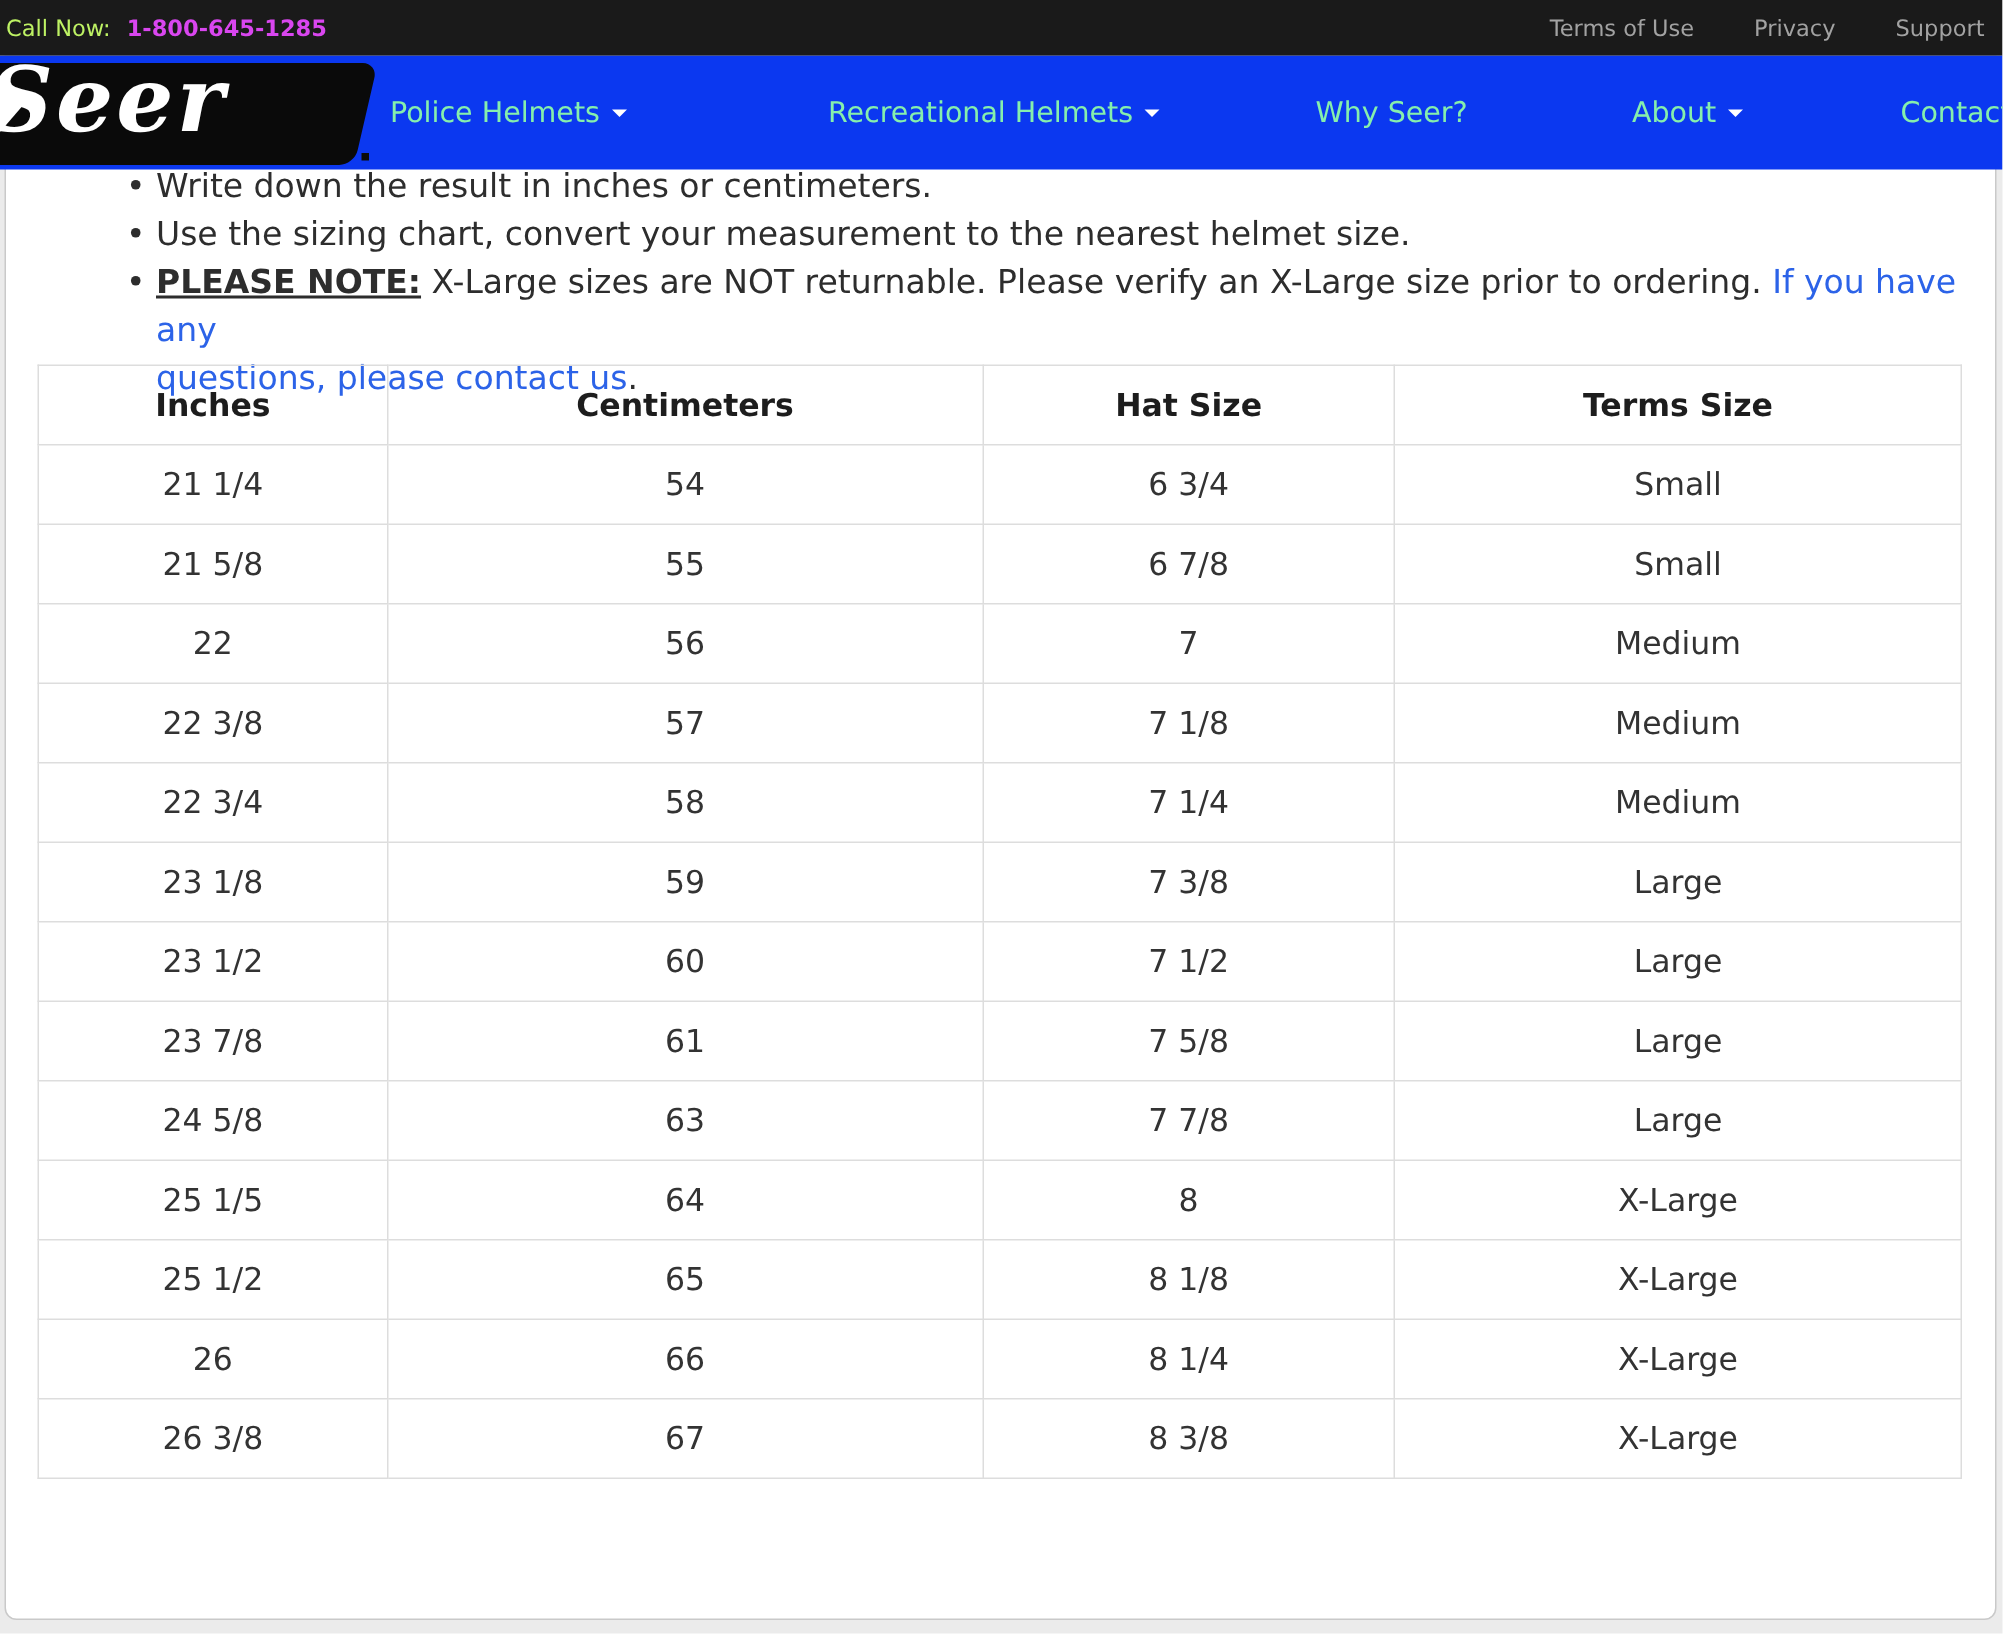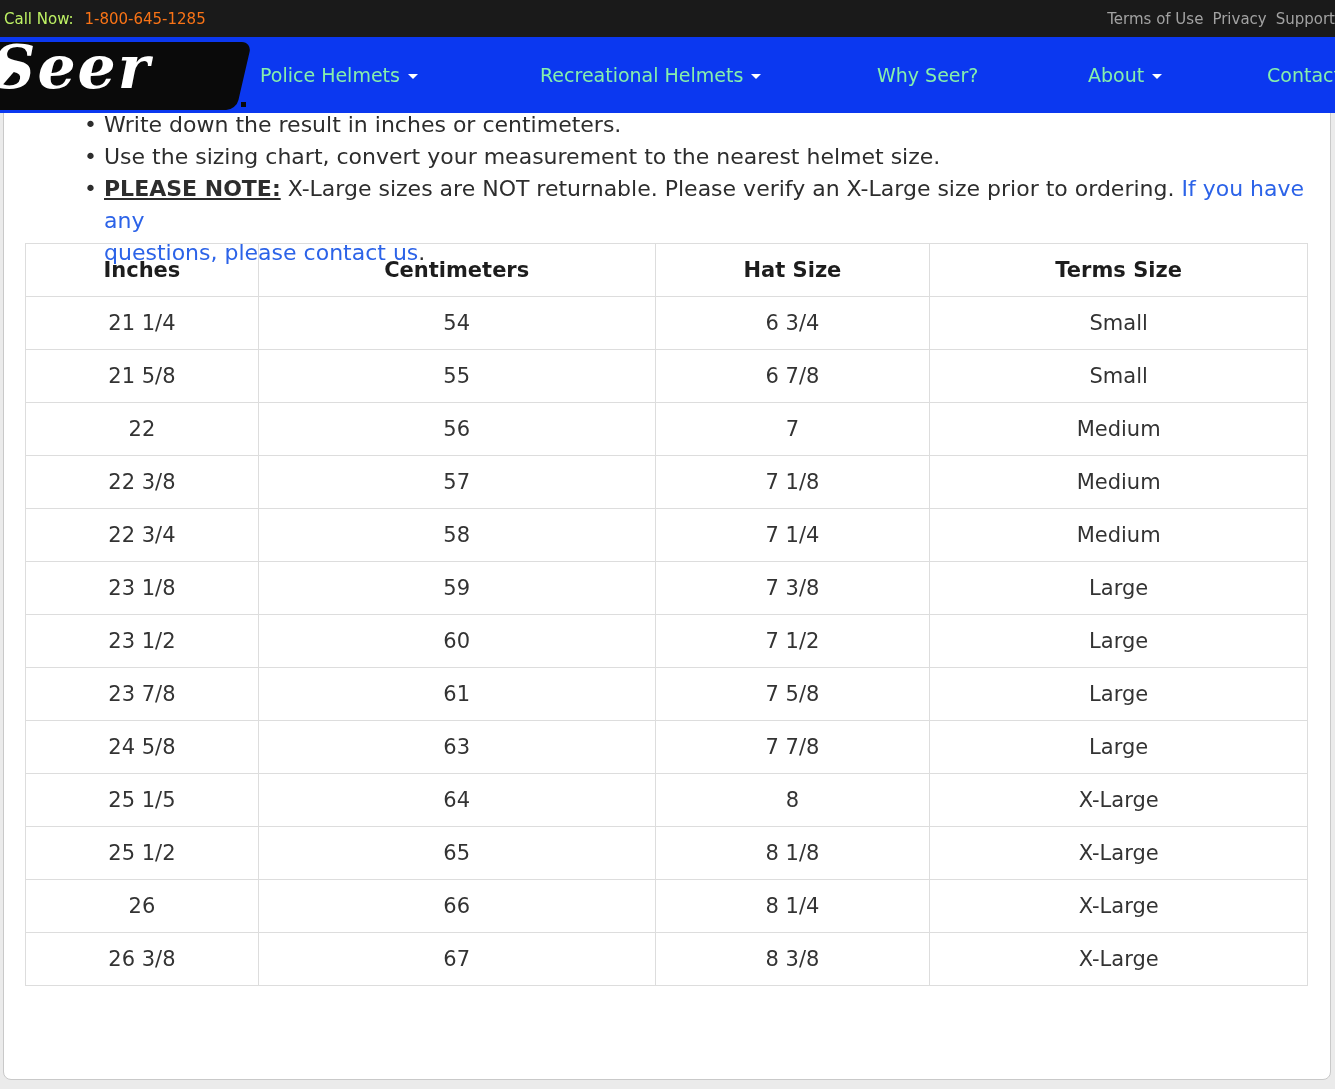--- a/index.html
+++ b/index.html
@@ -21,42 +21,42 @@
   
   .topbar{
     position:absolute;left:0;top:0;width:100%;height:37px;
     background:#1a1a1a;
     z-index:10;
     display:flex;align-items:center;justify-content:space-between;
     font-size:15px;
   }
   .topbar-left{padding-left:4px;white-space:nowrap;}
   .call-now-label{color:#bef264;}
-  .phone-number{color:#f97316;font-weight:normal;margin-left:6px;}
-  .topbar-links{display:flex;gap:9px;padding-right:0;}
+  .phone-number{color:#d946ef;font-weight:bold;margin-left:6px;}
+  .topbar-links{display:flex;gap:40px;padding-right:12px;}
   .topbar-link{color:#a2a2a2;cursor:pointer;white-space:nowrap;}
 
   
   .navbar{
     position:absolute;left:0;top:37px;width:100%;height:76px;
     background:#0b38f0;
     z-index:9;
   }
   .nav-item{
     position:absolute;top:50%;transform:translateY(-50%);
     color:#86efac;font-size:19px;white-space:nowrap;cursor:pointer;
   }
   .caret{
     display:inline-block;margin-left:8px;vertical-align:middle;
     width:0;height:0;
     border-left:5px solid transparent;border-right:5px solid transparent;
     border-top:5px solid #ffffff;
   }
   .nav-police{left:260px;}
-  .nav-recreational{left:540px;text-align:center;}
+  .nav-recreational{left:552px;text-align:center;}
   .nav-why{left:877px;}
   .nav-about{left:1088px;}
   .nav-contact{left:1267px;}
 
   
   .logo-badge{
     position:absolute;left:-48px;top:42px;width:292px;height:68px;
     background:#0a0a0a;border-radius:10px;
     transform:skewX(-13deg);
     z-index:11;

